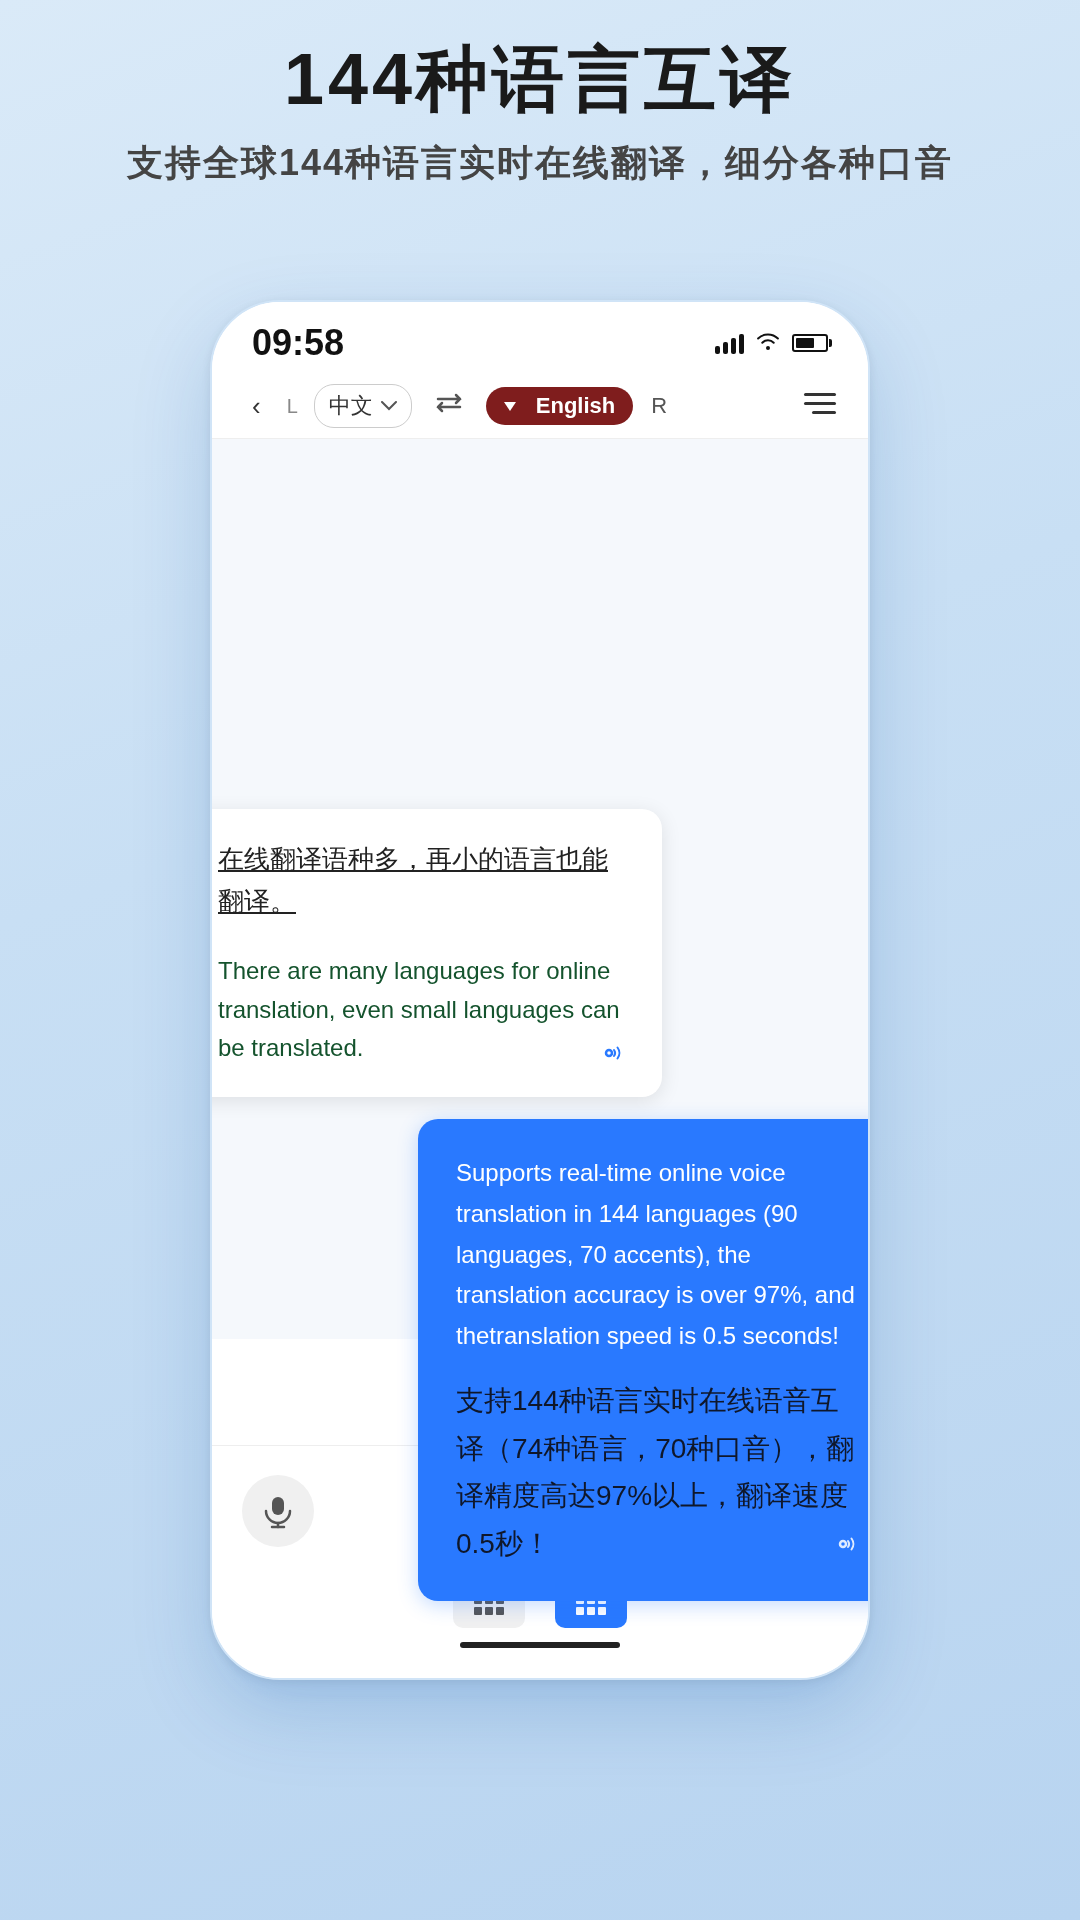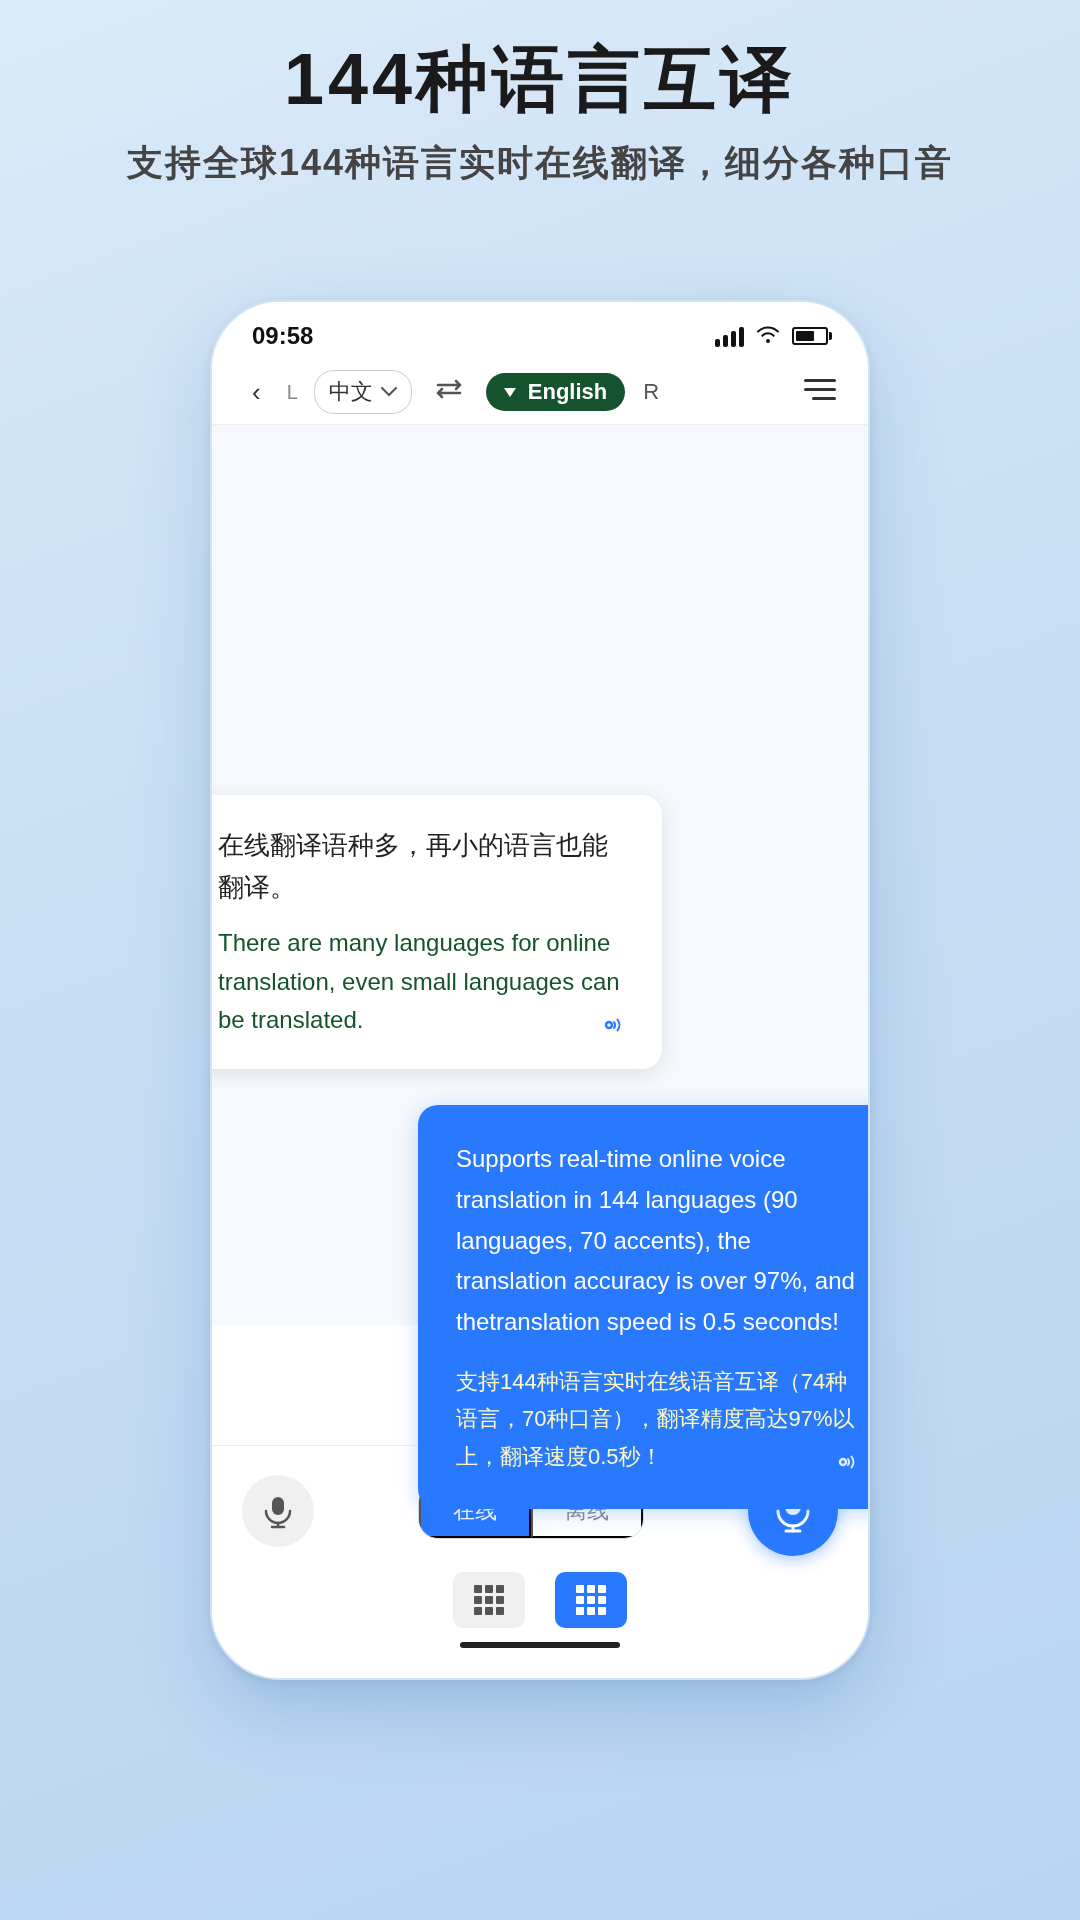--- a/index.html
+++ b/index.html
@@ -63,21 +63,21 @@
     
     .status-bar {
       display: flex;
       justify-content: space-between;
       align-items: center;
       padding: 20px 40px 10px 40px;
       background: #fff;
     }
 
     .status-time {
-      font-size: 24px;
+      font-size: 36px;
       font-weight: 600;
       color: #111;
     }
 
     .status-icons {
       display: flex;
       align-items: center;
       gap: 12px;
     }
 
@@ -166,24 +166,24 @@
 
     .swap-icon {
       font-size: 24px;
       color: #555;
       padding: 0 6px;
     }
 
     .lang-selector-right {
       display: flex;
       align-items: center;
-      background: #14532d;
+      background: #7f1d1d;
       border-radius: 20px;
       padding: 6px 18px;
-      gap: 12px;
+      gap: 20px;
     }
 
     .lang-selector-right .flag-triangle {
       width: 0;
       height: 0;
       border-left: 6px solid transparent;
       border-right: 6px solid transparent;
       border-top: 9px solid #fff;
       display: inline-block;
     }
@@ -227,21 +227,22 @@
       border-radius: 20px;
       padding: 30px 36px;
       box-shadow: 0 4px 20px rgba(0,0,0,0.10);
       width: 480px;
     }
 
     .chat-text-zh {
       font-size: 26px;
       color: #222;
       line-height: 1.6;
-      margin-bottom: 16px;
+      margin-bottom: 30px;
+      text-decoration: underline;
     }
 
     .chat-text-en {
       font-size: 24px;
       color: #14532d;
       line-height: 1.6;
     }
 
     .chat-audio-icon {
       float: right;
@@ -267,22 +268,22 @@
     }
 
     .chat-bubble-right .text-en {
       font-size: 24px;
       color: #fff;
       line-height: 1.7;
       margin-bottom: 20px;
     }
 
     .chat-bubble-right .text-zh {
-      font-size: 22px;
-      color: #fef9c3;
+      font-size: 28px;
+      color: #0f172a;
       line-height: 1.7;
     }
 
     .chat-audio-right {
       float: right;
       color: #fff;
       font-size: 26px;
       margin-top: 6px;
       opacity: 0.85;
     }

